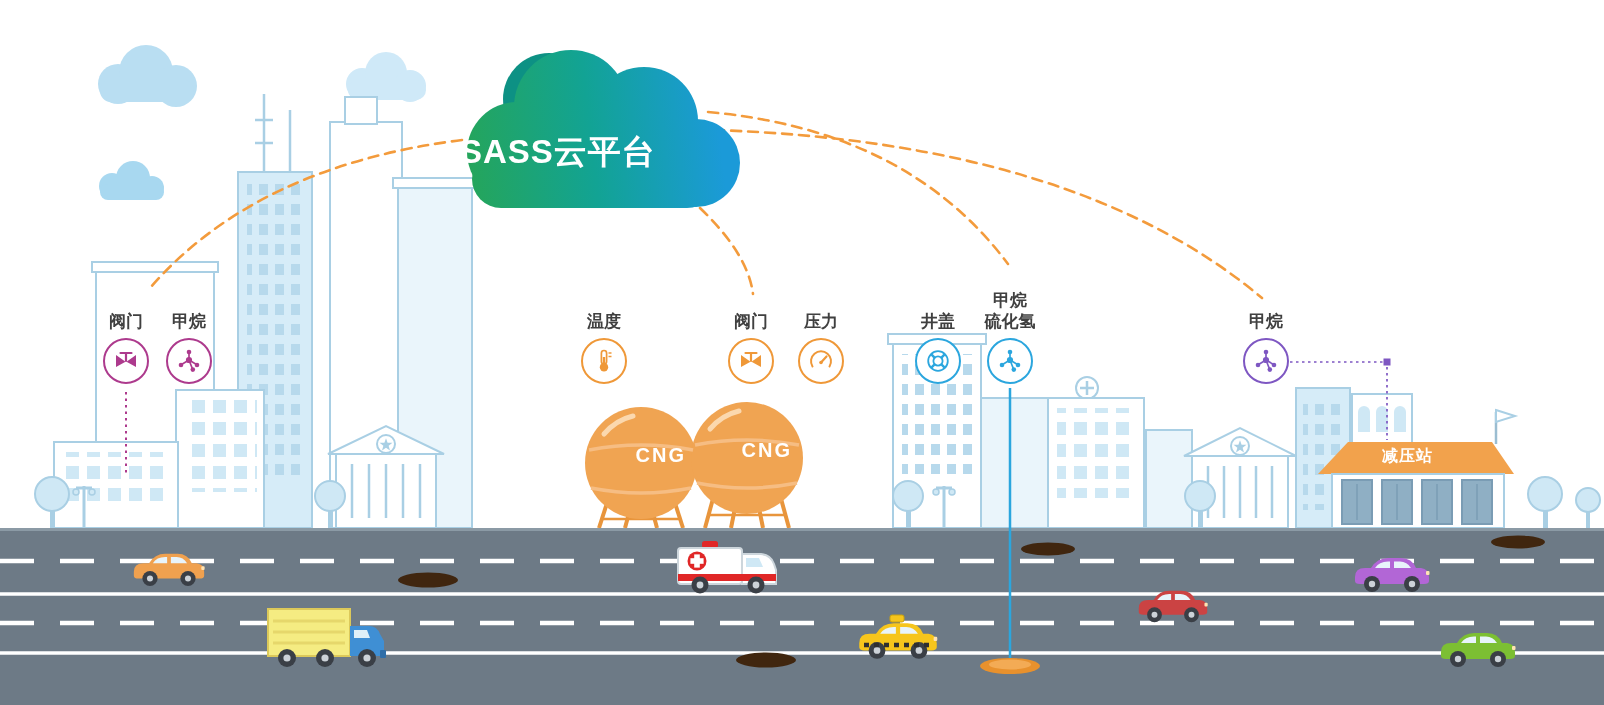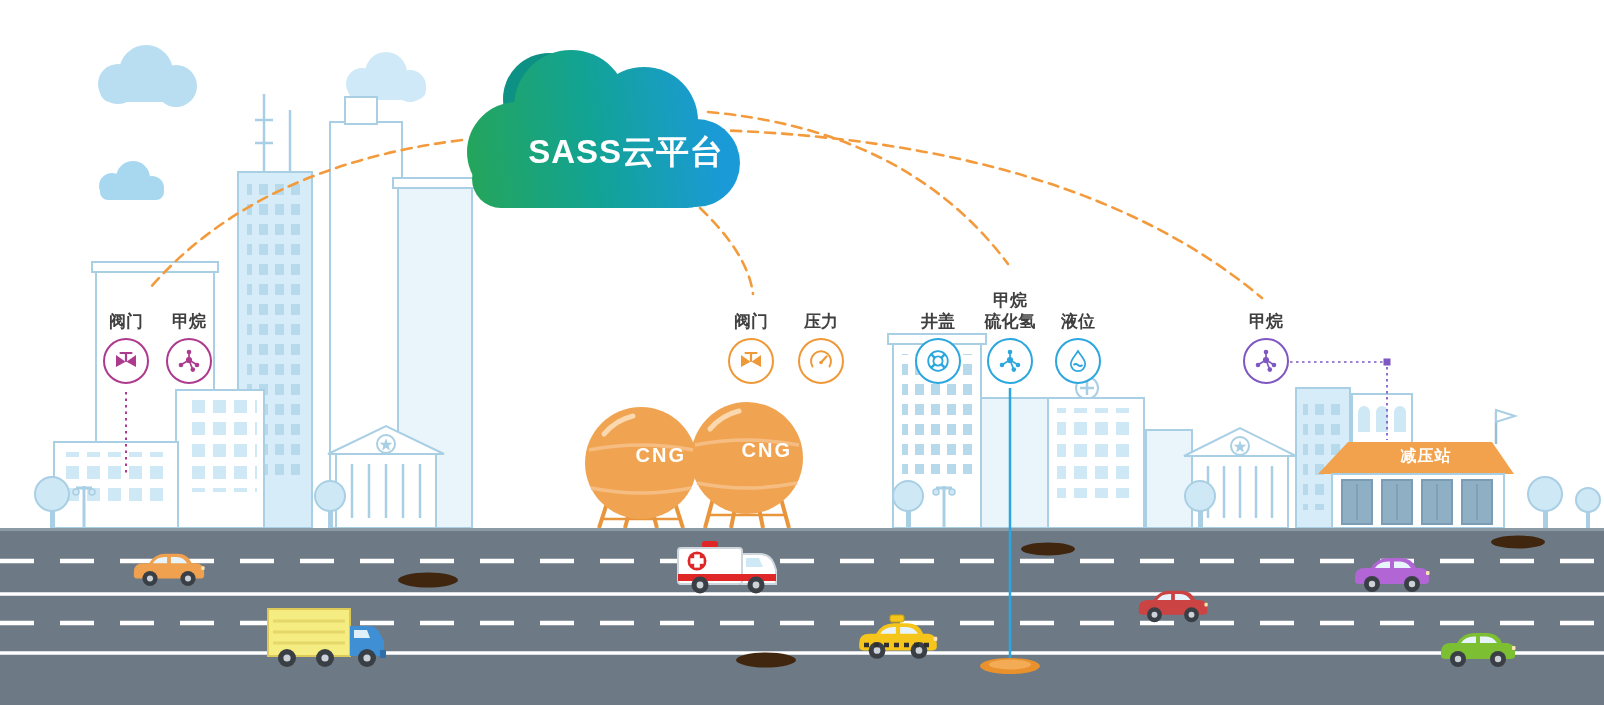--- a/index.html
+++ b/index.html
@@ -1,34 +1,34 @@
 <!DOCTYPE html>
 <html><head>
 <meta charset="utf-8">
 <style>
   * { margin:0; padding:0; box-sizing:border-box; }
   body { background:#fff; font-family:"Liberation Sans", sans-serif; }
   .scene { position:relative; width:1604px; height:705px; overflow:hidden; background:#fff; }
   .bg { position:absolute; left:0; top:0; z-index:1; }
   .cloud-label {
     position:absolute; left:460px; top:130px; width:264px; height:44px; z-index:3;
-    color:#fff; font-size:33px; font-weight:600; letter-spacing:1px; text-align:right; line-height:44px;
+    color:#fff; font-size:33px; font-weight:600; letter-spacing:1px; text-align:left; line-height:44px;
   }
   .sensor { position:absolute; top:280px; transform:translateX(-50%); width:76px; text-align:left; z-index:3; }
   .s-labels { height:52px; display:flex; flex-direction:column; justify-content:flex-end; align-items:center; margin-bottom:6px; }
   .s-label { font-size:17px; font-weight:bold; color:#404040; line-height:1.25; white-space:nowrap; }
   .s-icon { width:46px; height:46px; border:2.5px solid currentColor; border-radius:50%; background:#fff;
             margin:0 auto; display:flex; align-items:center; justify-content:center; }
   .g-magenta { color:#ad3a8d; }
   .g-orange  { color:#ef9838; }
   .g-blue    { color:#2ba6de; }
   .g-purple  { color:#7e57c2; }
   .tank-label { position:absolute; width:90px; text-align:right; z-index:3;
                 color:#fff; font-size:20px; font-weight:bold; letter-spacing:2px; }
-  .station-label { position:absolute; left:1382px; top:446px; width:88px; text-align:center; z-index:3;
+  .station-label { position:absolute; left:1382px; top:446px; width:88px; text-align:left; z-index:3;
                    color:#fff; font-size:16px; font-weight:bold; letter-spacing:1px; }
 </style>
 </head>
 <body>
 
 <div class="scene">
 
 <svg class="bg" width="1604" height="705" viewBox="0 0 1604 705">
   <defs>
     <linearGradient id="cloudGrad" gradientUnits="userSpaceOnUse" x1="465" y1="165" x2="720" y2="135">
@@ -332,20 +332,34 @@
             <circle cx="0" cy="-1" r="3.1"></circle>
             <circle cx="0" cy="-9" r="2.3"></circle>
             <circle cx="-8" cy="4" r="2.3"></circle>
             <circle cx="8" cy="4" r="2.3"></circle>
             <circle cx="3.8" cy="8.6" r="2.3"></circle>
           </g>
         </svg>
   </div>
 </div>
 
+<div class="sensor g-orange" style="left:604px">
+  <div class="s-labels">
+        <div class="s-label">温度</div>
+      </div>
+  <div class="s-icon">
+    <svg width="26" height="26" viewBox="-13 -13 26 26">
+          <rect x="-2.6" y="-10.5" width="5.2" height="13.5" rx="2.6" fill="none" stroke="currentColor" stroke-width="1.7"></rect>
+          <circle cx="0" cy="6.2" r="4.2" fill="currentColor"></circle>
+          <line x1="0" y1="-4" x2="0" y2="5" stroke="currentColor" stroke-width="2.4"></line>
+          <line x1="4.5" y1="-8" x2="7.5" y2="-8" stroke="currentColor" stroke-width="1.5"></line>
+          <line x1="4.5" y1="-4.5" x2="7.5" y2="-4.5" stroke="currentColor" stroke-width="1.5"></line>
+        </svg>
+  </div>
+</div>
 <div class="sensor g-orange" style="left:751px">
   <div class="s-labels">
         <div class="s-label">阀门</div>
       </div>
   <div class="s-icon">
     <svg width="26" height="26" viewBox="-13 -13 26 26">
           <g fill="currentColor">
             <path d="M-10,-6 L-10,6 L-0.5,0.8 Z"></path>
             <path d="M10,-6 L10,6 L0.5,0.8 Z"></path>
           </g>
@@ -402,31 +416,20 @@
           <g fill="currentColor">
             <circle cx="0" cy="-1" r="3.1"></circle>
             <circle cx="0" cy="-9" r="2.3"></circle>
             <circle cx="-8" cy="4" r="2.3"></circle>
             <circle cx="8" cy="4" r="2.3"></circle>
             <circle cx="3.8" cy="8.6" r="2.3"></circle>
           </g>
         </svg>
   </div>
 </div>
-<div class="sensor g-blue" style="left:1078px">
-  <div class="s-labels">
-        <div class="s-label">液位</div>
-      </div>
-  <div class="s-icon">
-    <svg width="26" height="26" viewBox="-13 -13 26 26">
-          <path d="M0,-10 C3.5,-4.5 7.2,-1.5 7.2,3 A7.2,7.2 0 1,1 -7.2,3 C-7.2,-1.5 -3.5,-4.5 0,-10 Z" fill="none" stroke="currentColor" stroke-width="1.7"></path>
-          <path d="M-4.5,4 Q-2.2,2 0,4 T4.5,4" fill="none" stroke="currentColor" stroke-width="1.7"></path>
-        </svg>
-  </div>
-</div>
 
 <div class="sensor g-purple" style="left:1266px">
   <div class="s-labels">
         <div class="s-label">甲烷</div>
       </div>
   <div class="s-icon">
     <svg width="26" height="26" viewBox="-13 -13 26 26">
           <g stroke="currentColor" stroke-width="1.7">
             <line x1="0" y1="-1" x2="0" y2="-8.5"></line>
             <line x1="0" y1="-1" x2="-7.5" y2="3.5"></line>

